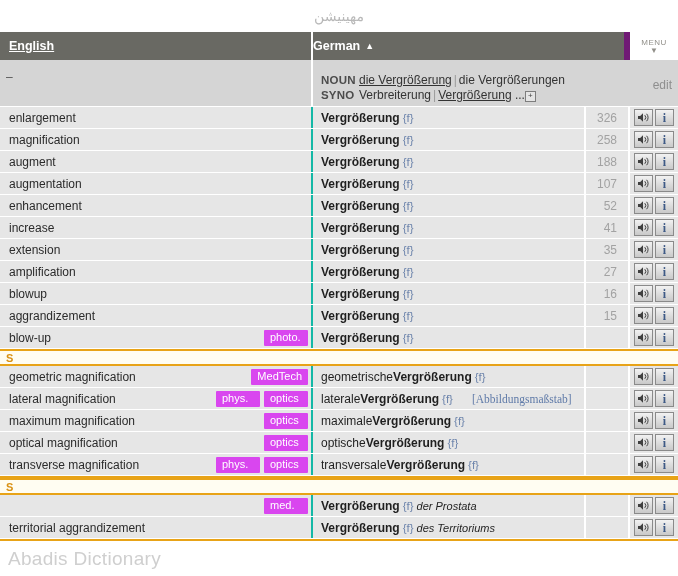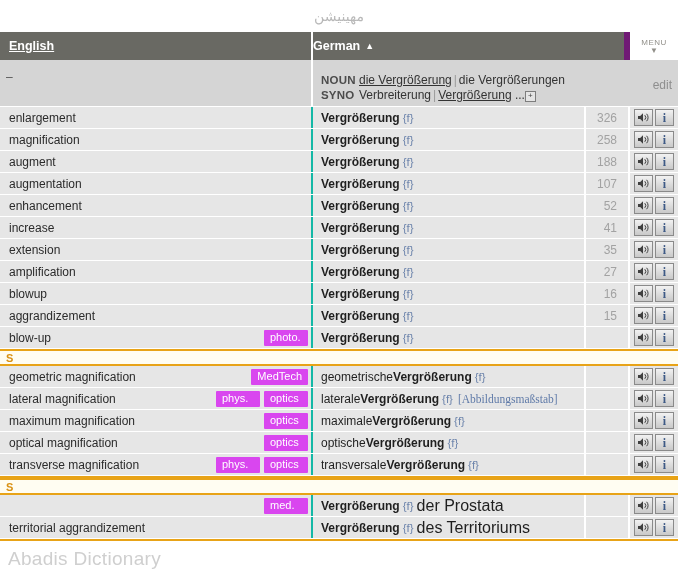--- a/index.html
+++ b/index.html
@@ -195,27 +195,27 @@
     box-sizing: border-box;
     border-right: 2px solid #ffffff;
     display: flex;
     align-items: center;
     padding-left: 8px;
     overflow: hidden;
     white-space: nowrap;
   }
   .de-word { font-weight: bold; font-size: 12px; color: #1f1f1f; }
   .de-pre  { font-size: 12px; color: #1f1f1f; }
-  .de-post { font-size: 16px; color: #1f1f1f; padding-left: 3px; }
+  .de-post { font-size: 11px; color: #1f1f1f; padding-left: 3px; font-style: italic; }
   .gender { color: #6f86ad; font-size: 11.5px; padding-left: 3px; }
   .note {
     color: #5f7aa8;
     font-family: "Liberation Serif", serif;
     font-size: 11.5px;
-    padding-left: 5px;
+    padding-left: 19px;
   }
   .cell-count {
     width: 44px;
     box-sizing: border-box;
     display: flex;
     align-items: center;
     justify-content: flex-end;
     padding-right: 11px;
     color: #a2a2a2;
     font-size: 12px;

